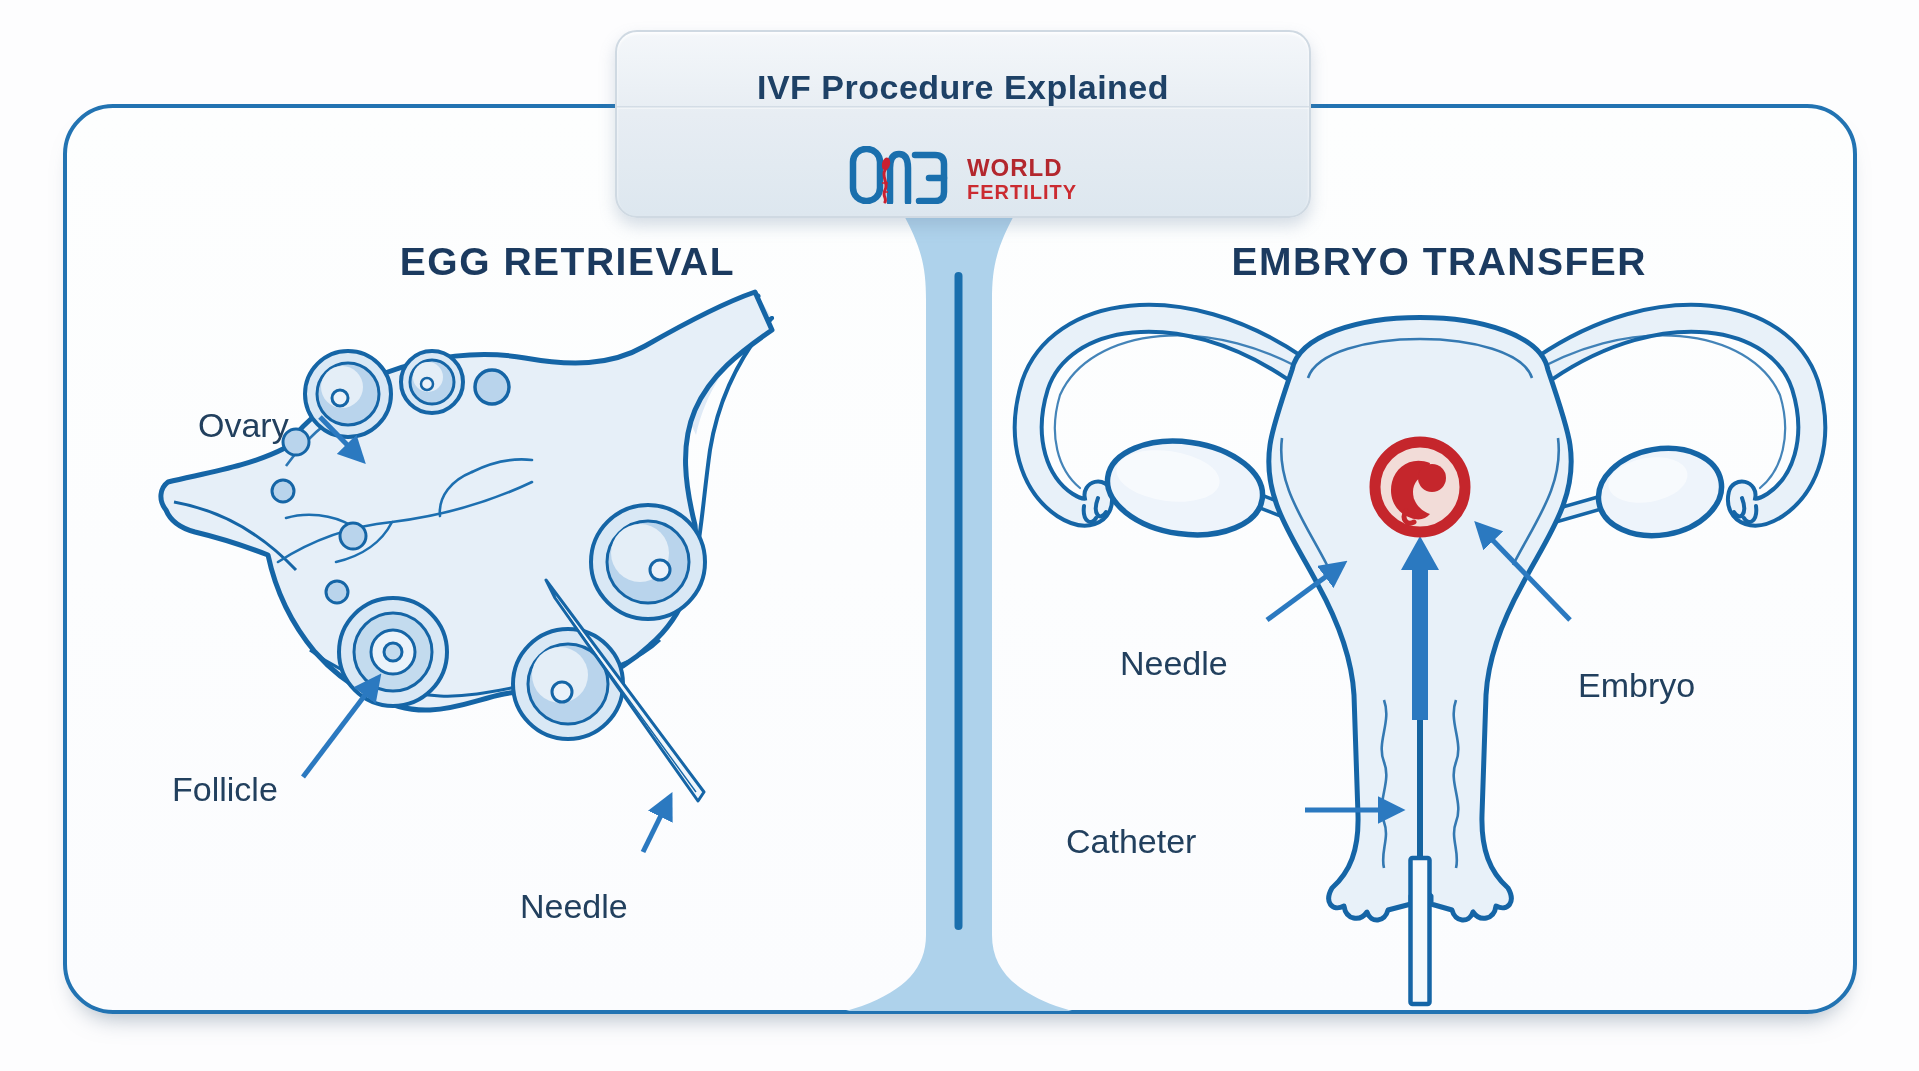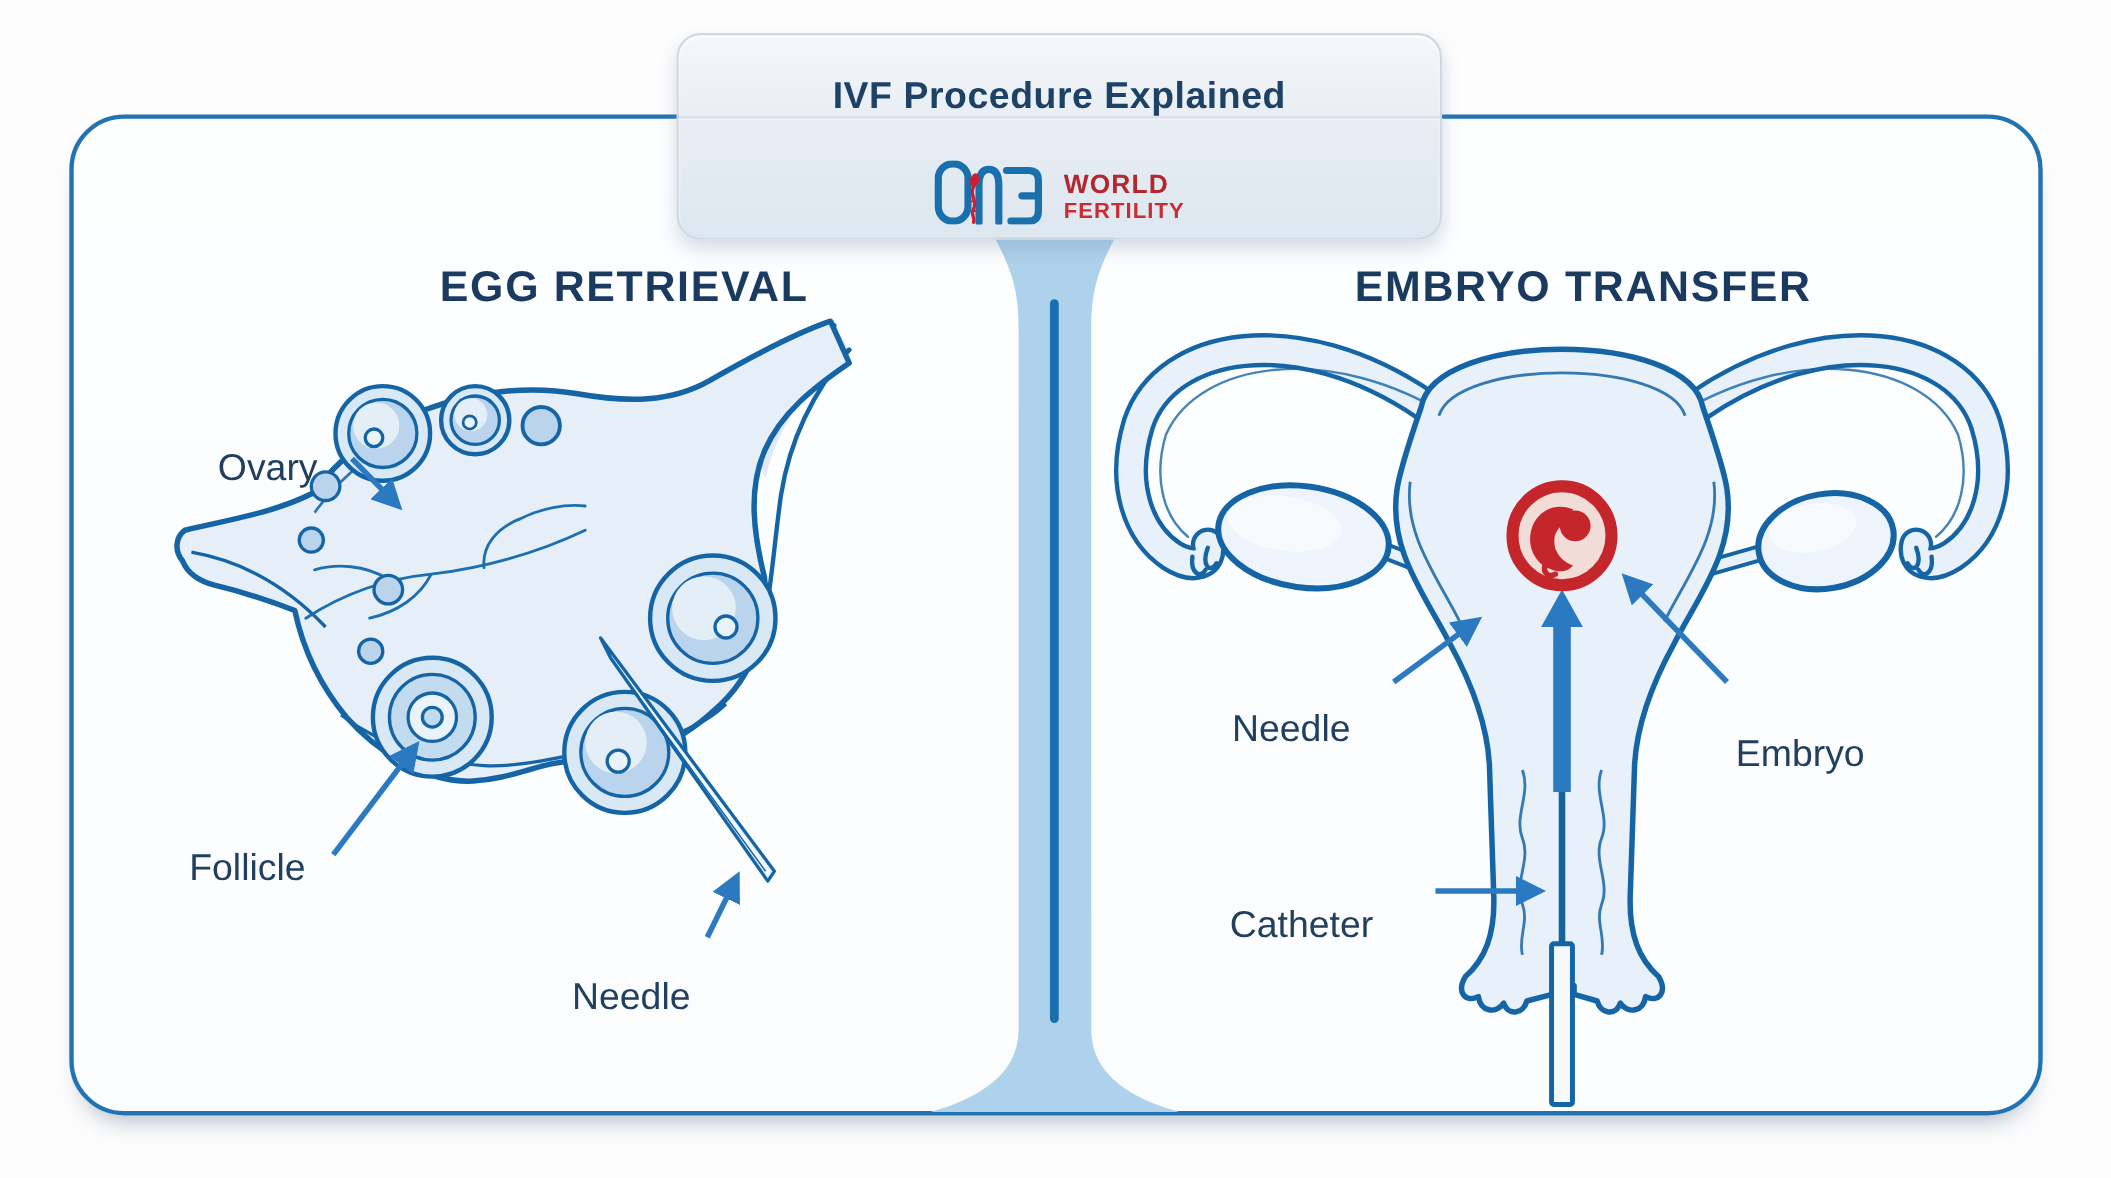--- a/index.html
+++ b/index.html
@@ -278,13 +278,13 @@
     <path d="M 610,350 L 518,255" marker-end="url(#ahR)"></path>
     <path d="M 345,540 L 440,540" marker-end="url(#ahR)"></path>
   </g>
 </svg>
 
 <div class="dlabel" style="left:198px;top:372px;">Ovary</div>
 <div class="dlabel" style="left:172px;top:736px;">Follicle</div>
 <div class="dlabel" style="left:520px;top:853px;">Needle</div>
 <div class="dlabel" style="left:1120px;top:610px;">Needle</div>
 <div class="dlabel" style="left:1578px;top:632px;">Embryo</div>
-<div class="dlabel" style="left:1118px;top:788px;">Catheter</div>
+<div class="dlabel" style="left:1066px;top:788px;">Catheter</div>
 
 </body></html>

